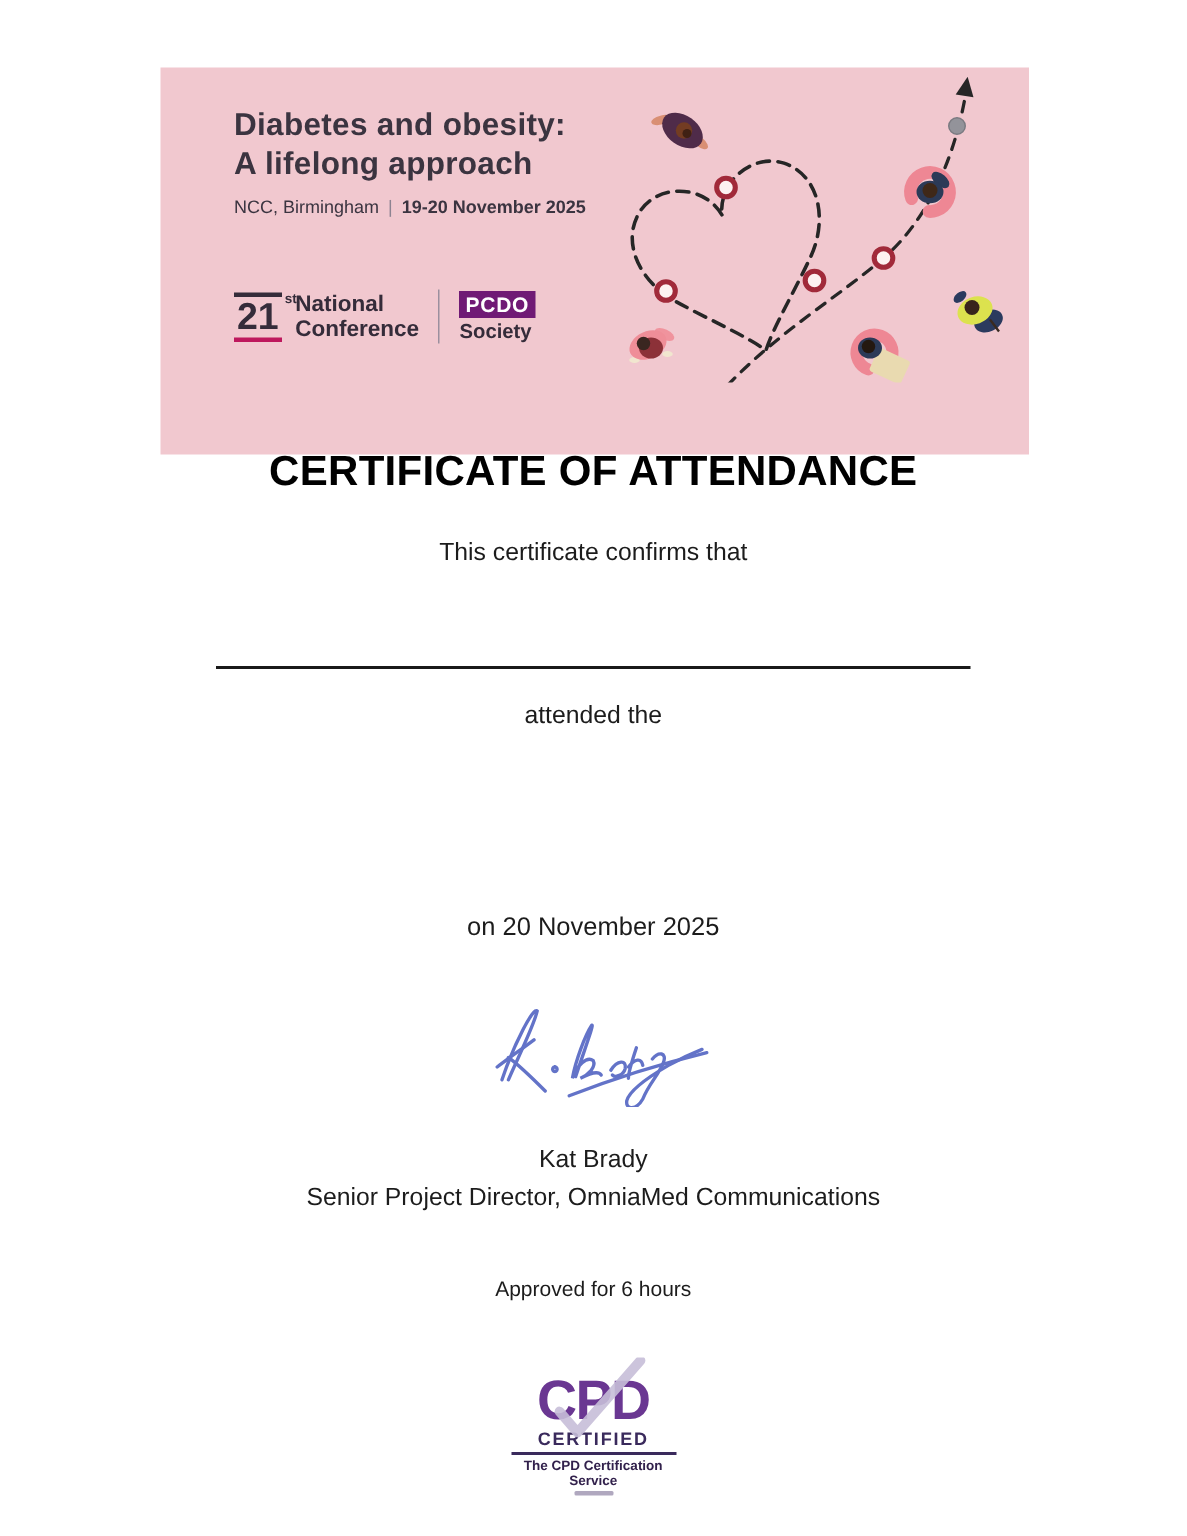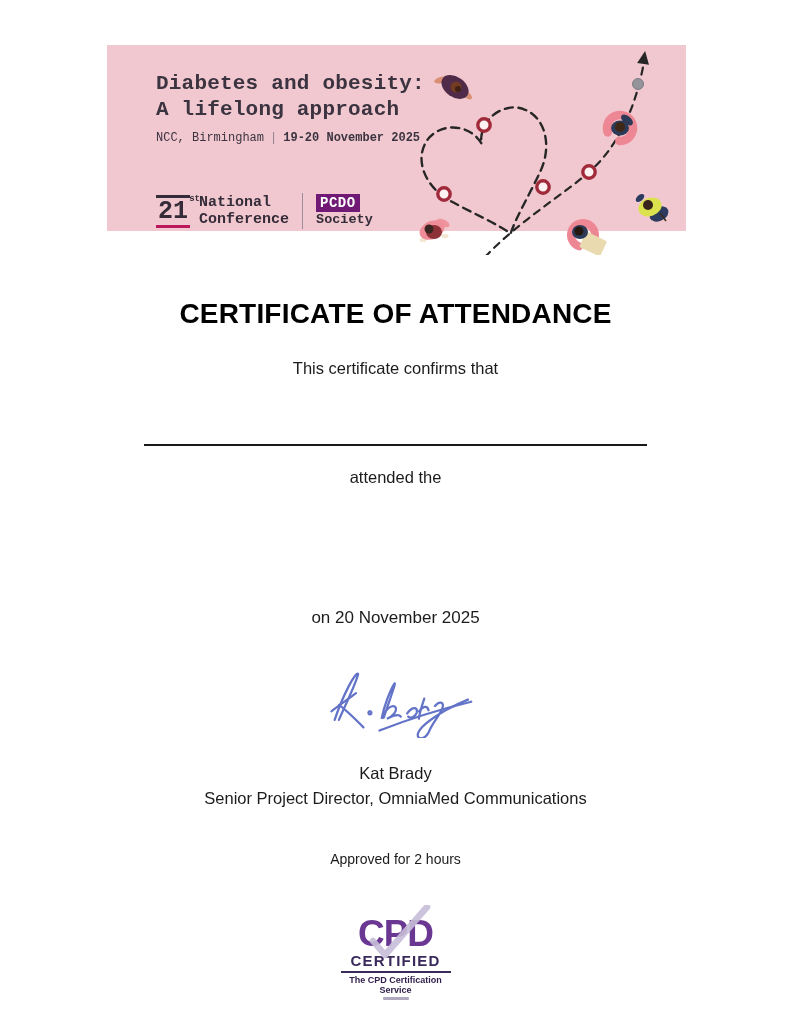--- a/index.html
+++ b/index.html
@@ -1,21 +1,21 @@
 <!DOCTYPE html>
 <html><head>
 <meta charset="utf-8">
 <style>
   html,body{margin:0;padding:0;background:#fff;}
   .page{
     position:relative;width:791px;height:1024px;background:#ffffff;
     font-family:"Liberation Sans", sans-serif;color:#1c1c1c;overflow:hidden;
   }
   
-  .banner{position:absolute;left:107px;top:45px;width:579px;height:186px;background:#f1c8cf;font-family:Liberation Mono, monospace;}
+  .banner{position:absolute;left:107px;top:45px;width:579px;height:258px;background:#f1c8cf;}
   .banner-title{position:absolute;left:49px;top:26px;font-size:21px;line-height:26px;
     font-weight:bold;letter-spacing:.2px;color:#3b3440;}
   .banner-sub{position:absolute;left:49px;top:86px;font-size:12px;color:#3b3440;}
   .banner-sub .sep{color:#8d8391;margin:0 6px;font-weight:normal;}
   .banner-sub .dates{font-weight:bold;}
   .logo-row{position:absolute;left:49px;top:148px;display:flex;align-items:center;}
   .num-block{position:relative;margin-right:9px;}
   .num{display:inline-block;border-top:3px solid #352c3a;border-bottom:3px solid #be185d;
     padding:0 2px;font-size:25px;line-height:27px;font-weight:bold;color:#352c3a;}
   .ord{position:absolute;top:-1px;right:-10px;font-size:9px;font-weight:bold;color:#352c3a;}
@@ -36,21 +36,21 @@
   .signature{position:absolute;left:310px;top:658px;}
   .signer-name{top:764px;font-size:16.5px;}
   .signer-title{top:789px;font-size:16.5px;}
   .approval{top:851px;font-size:14px;}
   
   .cpd{position:absolute;left:0;top:917px;width:100%;text-align:center;}
   .cpd-inner{position:relative;display:inline-block;width:118px;}
   .cpd-acronym{position:relative;font-size:37px;line-height:34px;font-weight:bold;
     color:#6a3792;letter-spacing:-1px;z-index:1;}
   .cpd-check{position:absolute;left:0;top:-12px;z-index:2;pointer-events:none;}
-  .cpd-certified{font-size:15px;font-weight:bold;color:#3a2a5c;letter-spacing:1.2px;margin-top:1px;}
+  .cpd-certified{font-size:12px;font-weight:bold;color:#3a2a5c;letter-spacing:1.2px;margin-top:1px;}
   .cpd-rule{height:1.5px;background:#3a2a5c;margin:2px 4px 2px;}
   .cpd-service{font-size:9px;line-height:10px;font-weight:bold;color:#32214c;}
   .cpd-fineprint{width:26px;height:3px;background:#b0a8bf;margin:2px auto 0;border-radius:1px;}
 </style>
 </head>
 <body>
 
 <div class="page">
 
   <header class="banner">
@@ -159,21 +159,21 @@
       <path d="M88,52 C92,46 98,45 97,51 C96,55 91,57 89,55"></path>
       <path d="M104,38 C101,47 99,54 99,57 M99,50 C103,45 107,44 108,49"></path>
       <path d="M114,45 C118,40 123,41 121,47 C118,55 112,60 108,70 C104,77 97,77 98,71 C100,64 112,56 124,49 C133,44 140,41 145,39"></path>
       <path d="M62,68 C85,59 115,49 148,41"></path>
     </g>
   </svg>
 
   <div class="cblock signer-name">Kat Brady</div>
   <div class="cblock signer-title">Senior Project Director, OmniaMed Communications</div>
 
-  <div class="cblock approval">Approved for 2 hours</div>
+  <div class="cblock approval">Approved for 6 hours</div>
 
   <div class="cpd">
     <div class="cpd-inner">
       <div class="cpd-acronym">CPD</div>
       <svg class="cpd-check" width="118" height="58" viewBox="0 0 118 58">
         <path d="M36,36 L48,50 L90,2" fill="none" stroke="#c7bed8" stroke-width="6.5" stroke-linecap="round" stroke-linejoin="round" opacity="0.9"></path>
       </svg>
       <div class="cpd-certified">CERTIFIED</div>
       <div class="cpd-rule"></div>
       <div class="cpd-service">

